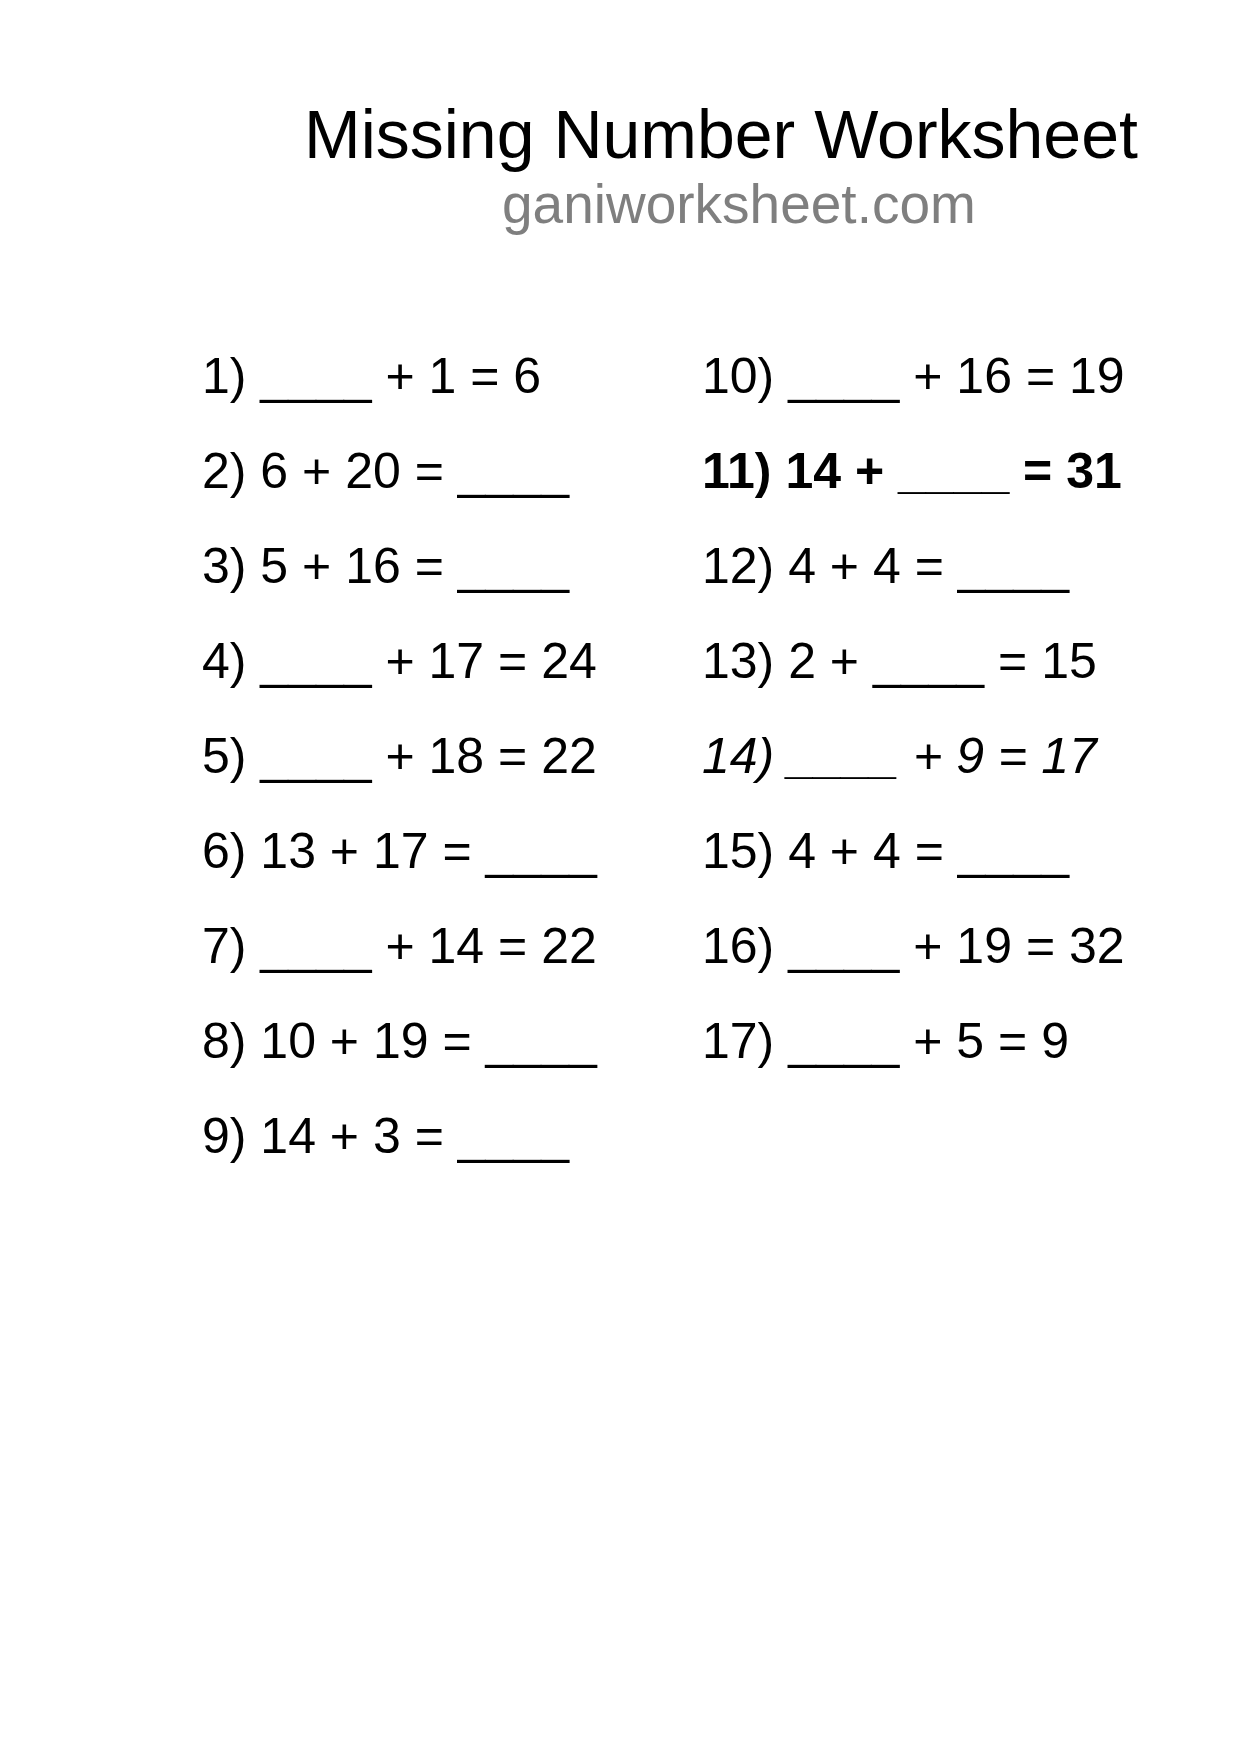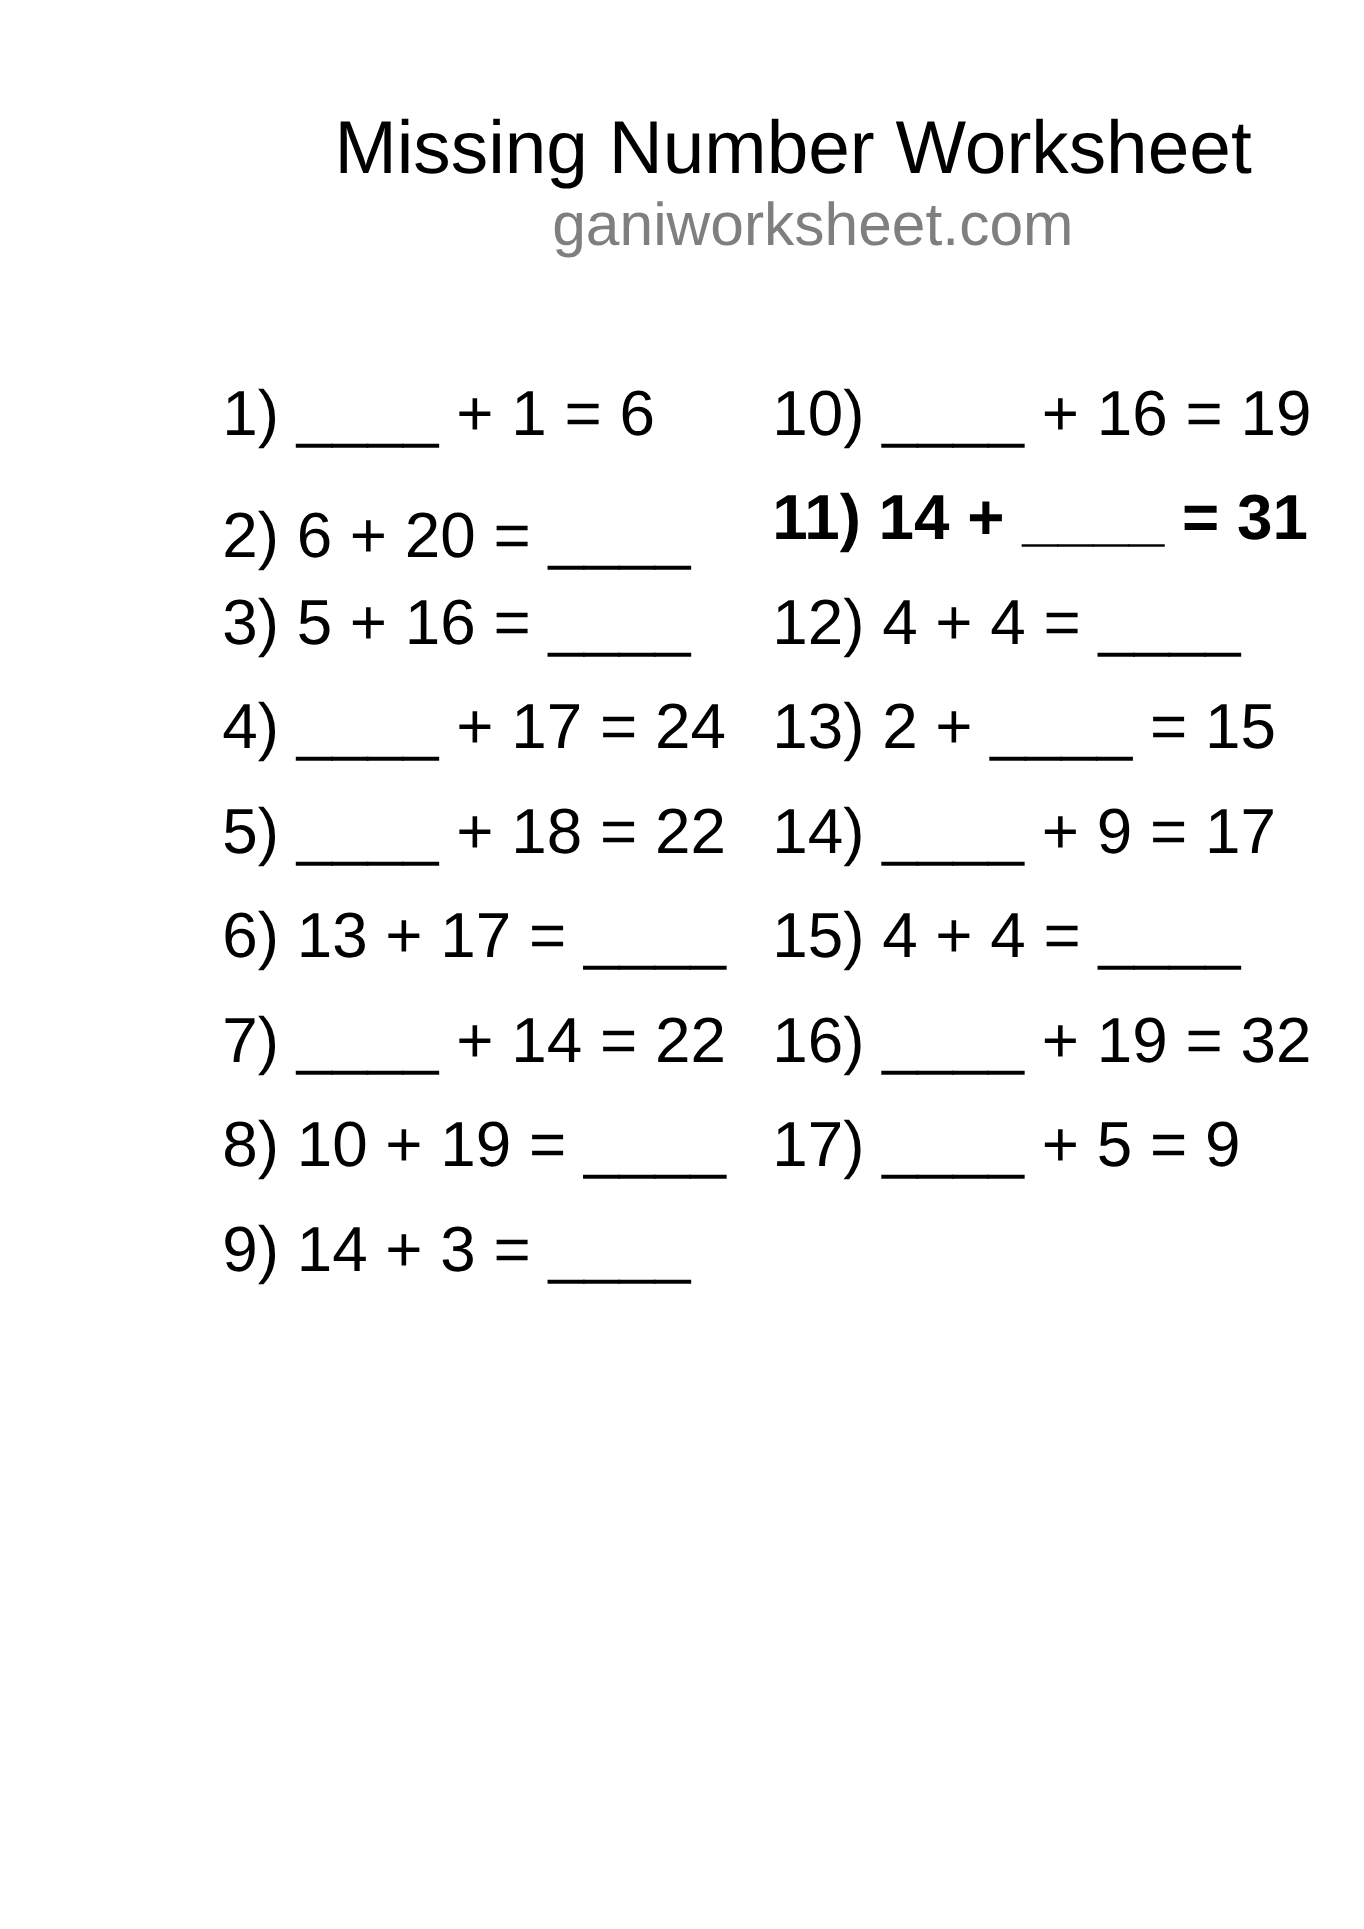--- a/index.html
+++ b/index.html
@@ -29,41 +29,41 @@
       position: absolute;
       left: 502px;
       top: 180px;
       font-size: 55px;
       line-height: 48px;
       color: #7f7f7f;
       white-space: nowrap;
     }
     .problem {
       position: absolute;
-      font-size: 58px;
+      font-size: 50px;
       line-height: 52px;
       white-space: nowrap;
     }
   </style>
 </head>
 <body>
 
 <h1 class="title">Missing Number Worksheet</h1>
 <div class="subtitle">ganiworksheet.com</div>
 
 <div class="problem" style="left:202px; top:350px;">1) ____ + 1 = 6</div>
-<div class="problem" style="left:202px; top:445px;margin-top:16px;">2) 6 + 20 = ____</div>
+<div class="problem" style="left:202px; top:445px;">2) 6 + 20 = ____</div>
 <div class="problem" style="left:202px; top:540px;">3) 5 + 16 = ____</div>
 <div class="problem" style="left:202px; top:635px;">4) ____ + 17 = 24</div>
 <div class="problem" style="left:202px; top:730px;">5) ____ + 18 = 22</div>
 <div class="problem" style="left:202px; top:825px;">6) 13 + 17 = ____</div>
 <div class="problem" style="left:202px; top:920px;">7) ____ + 14 = 22</div>
 <div class="problem" style="left:202px; top:1015px;">8) 10 + 19 = ____</div>
 <div class="problem" style="left:202px; top:1110px;">9) 14 + 3 = ____</div>
 
 <div class="problem" style="left:702px; top:350px;">10) ____ + 16 = 19</div>
 <div class="problem" style="left:702px; top:445px;font-weight:bold;">11) 14 + ____ = 31</div>
 <div class="problem" style="left:702px; top:540px;">12) 4 + 4 = ____</div>
 <div class="problem" style="left:702px; top:635px;">13) 2 + ____ = 15</div>
-<div class="problem" style="left:702px; top:730px;">14) ____ + 9 = 17</div>
+<div class="problem" style="left:702px; top:730px;font-style:italic;">14) ____ + 9 = 17</div>
 <div class="problem" style="left:702px; top:825px;">15) 4 + 4 = ____</div>
 <div class="problem" style="left:702px; top:920px;">16) ____ + 19 = 32</div>
 <div class="problem" style="left:702px; top:1015px;">17) ____ + 5 = 9</div>
 
 </body></html>

